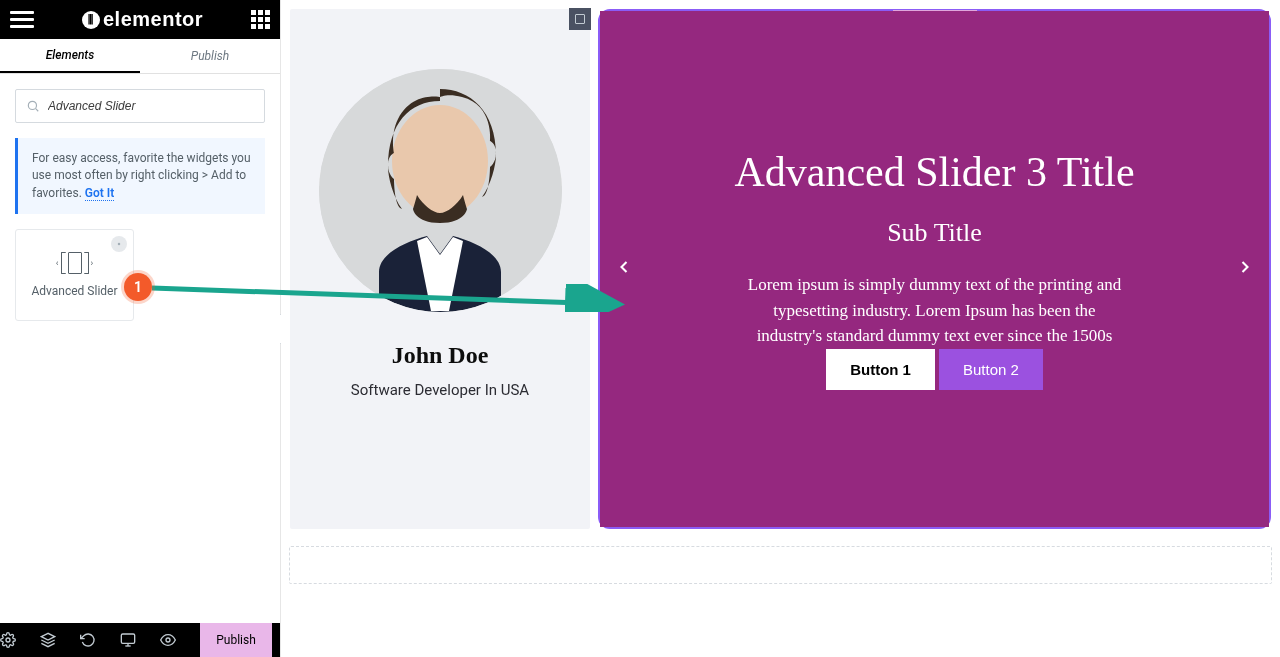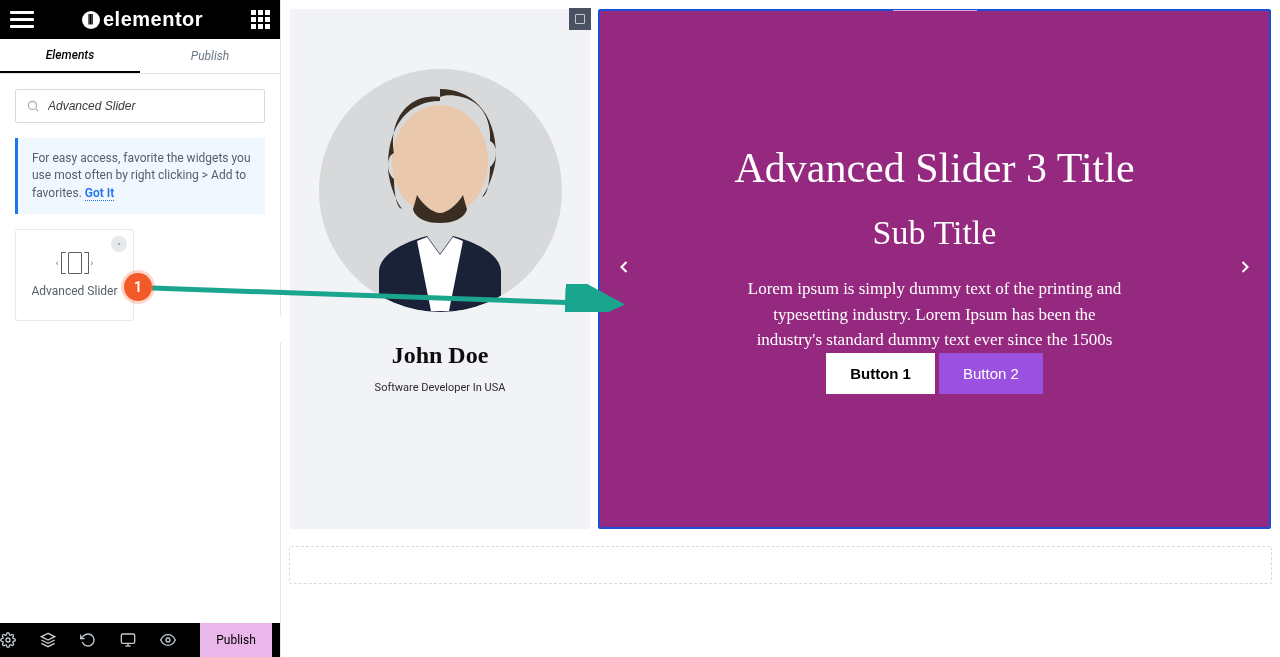--- a/index.html
+++ b/index.html
@@ -53,27 +53,27 @@
   .col { position:relative; flex:1; }
   .col-1-inner { background:#f2f3f7; border-radius:2px; height:520px; display:flex; flex-direction:column; align-items:center; padding-top:60px;}
   .avatar { width:243px; height:243px; border-radius:50%; background:
       radial-gradient(circle at 45% 30%, #f3d2b5 0 18%, transparent 19%),
       radial-gradient(circle at 65% 30%, #f3d2b5 0 10%, transparent 11%),
       linear-gradient(180deg,#d9dbdc 0 42%, #e4e4e4 42% 48%, #d9dbdc 48% 100%);
     position:relative; overflow:hidden;
   }
   .avatar svg{position:absolute;inset:0;}
   .col1-name { font-family: Georgia, "Times New Roman", serif; font-size:24px; font-weight:700; color:#0d0d0d; margin-top:30px;}
-  .col1-sub { font-size:11px; color:#2c2c33; margin-top:12px;}
-
-  
-  .col-2 { border:2px solid #1d4ed8; border-radius:2px; }
+  .col1-sub { font-size:15px; color:#2c2c33; margin-top:12px;}
+
+  
+  .col-2 { border:2px solid #8b5cf6; border-radius:12px; }
   .col-2-inner { background:#95287f; height:516px; display:flex; flex-direction:column; align-items:center; justify-content:center; color:#fff; text-align:center; padding:0 50px; position:relative;}
   .slide-title { font-family: Georgia, "Times New Roman", serif; font-size:42px; font-weight:500; line-height:1.15;}
-  .slide-sub { font-family: Georgia, "Times New Roman", serif; font-size:34px; margin-top:22px;}
+  .slide-sub { font-family: Georgia, "Times New Roman", serif; font-size:26px; margin-top:22px;}
   .slide-desc { font-family: Georgia, "Times New Roman", serif; font-size:17px; margin-top:24px; line-height:1.5; max-width:380px;}
   .slide-btns { display:flex; gap:4px;}
   .btn1 { background:#fff; color:#000; font-weight:600; font-size:15px; padding:12px 24px; border:none; cursor:pointer;}
   .btn2 { background:#9b51e0; color:#fff; font-weight:500; font-size:15px; padding:12px 24px; border:none; cursor:pointer;}
   .nav-prev, .nav-next { position:absolute; top:50%; transform:translateY(-50%); color:#fff; cursor:pointer; padding:6px;}
   .nav-prev { left:8px;} .nav-next { right:8px;}
 
   
   .sec-toolbar { position:absolute; left:50%; top:-1px; transform:translateX(-50%); height:22px; display:flex; background:#e0a6dc; border-radius:0 0 4px 4px; overflow:hidden;}
   .sec-toolbar .tbtn { width:28px; display:flex; align-items:center; justify-content:center; color:#5c145a; cursor:pointer; font-size:14px;}

